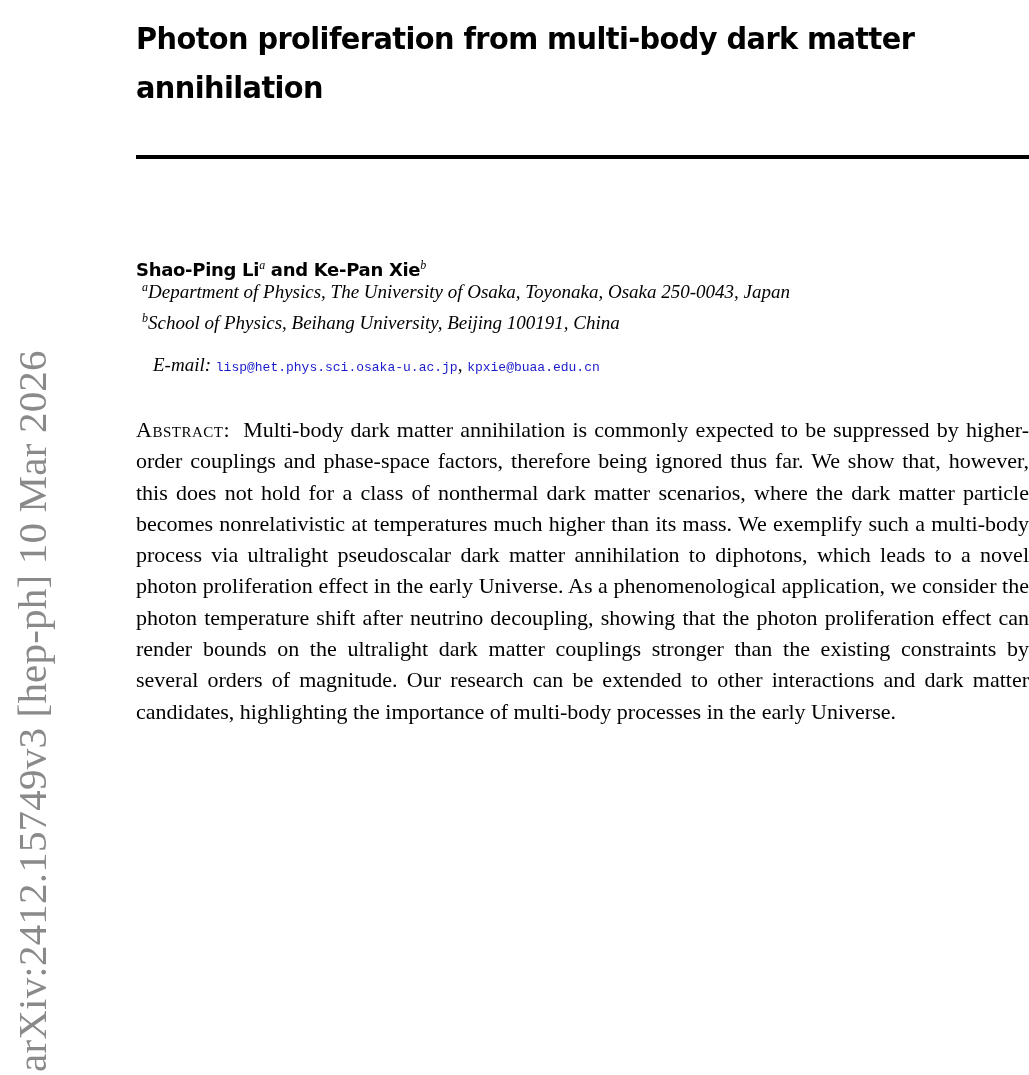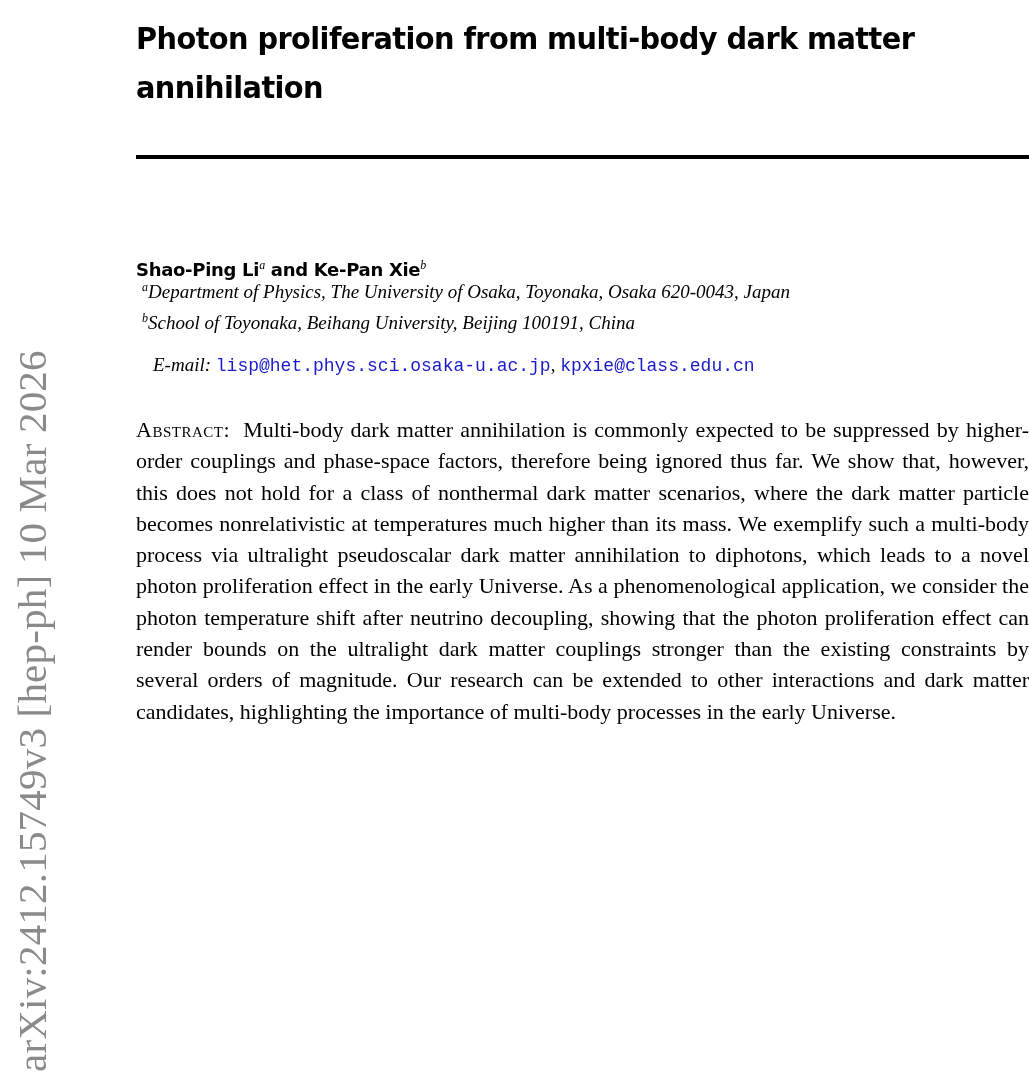--- a/index.html
+++ b/index.html
@@ -81,21 +81,21 @@
     left: 153px;
     top: 353px;
     font-family: "Liberation Serif", serif;
     font-size: 19px;
     line-height: 24px;
     white-space: nowrap;
   }
   .email-label { font-style: italic; }
   .email-link {
     font-family: "Liberation Mono", monospace;
-    font-size: 18px;
+    font-size: 13px;
     color: #1a1acc;
     text-decoration: none;
     cursor: pointer;
   }
 
   .abstract {
     position: absolute;
     left: 136px;
     top: 414px;
     width: 893px;
@@ -121,25 +121,25 @@
 
 <div class="rule"></div>
 
 <div class="authors">
   <span>Shao-Ping Li</span><sup>a</sup>
   <span>and</span>
   <span>Ke-Pan Xie</span><sup>b</sup>
 </div>
 
 <div class="aff aff-a">
-  <sup>a</sup><span>Department of Physics, The University of Osaka, Toyonaka, Osaka 620-0043, Japan</span>
+  <sup>a</sup><span>Department of Physics, The University of Osaka, Toyonaka, Osaka 250-0043, Japan</span>
 </div>
 <div class="aff aff-b">
-  <sup>b</sup><span>School of Toyonaka, Beihang University, Beijing 100191, China</span>
+  <sup>b</sup><span>School of Physics, Beihang University, Beijing 100191, China</span>
 </div>
 
 <div class="email-line">
   <span class="email-label">E-mail:</span>
   <a class="email-link">lisp@het.phys.sci.osaka-u.ac.jp</a><span>,</span>
-  <a class="email-link">kpxie@class.edu.cn</a>
+  <a class="email-link">kpxie@buaa.edu.cn</a>
 </div>
 
 <p class="abstract"><span class="abstract-label">Abstract:</span> <span>Multi-body dark matter annihilation is commonly expected to be suppressed by higher-order couplings and phase-space factors, therefore being ignored thus far.  We show that, however, this does not hold for a class of nonthermal dark matter scenarios, where the dark matter particle becomes nonrelativistic at temperatures much higher than its mass. We exemplify such a multi-body process via ultralight pseudoscalar dark matter annihilation to diphotons, which leads to a novel photon proliferation effect in the early Universe.  As a phenomenological application, we consider the photon temperature shift after neutrino decoupling, showing that the photon proliferation effect can render bounds on the ultralight dark matter couplings stronger than the existing constraints by several orders of magnitude. Our research can be extended to other interactions and dark matter candidates, highlighting the importance of multi-body processes in the early Universe.</span></p>
 
 </body></html>

